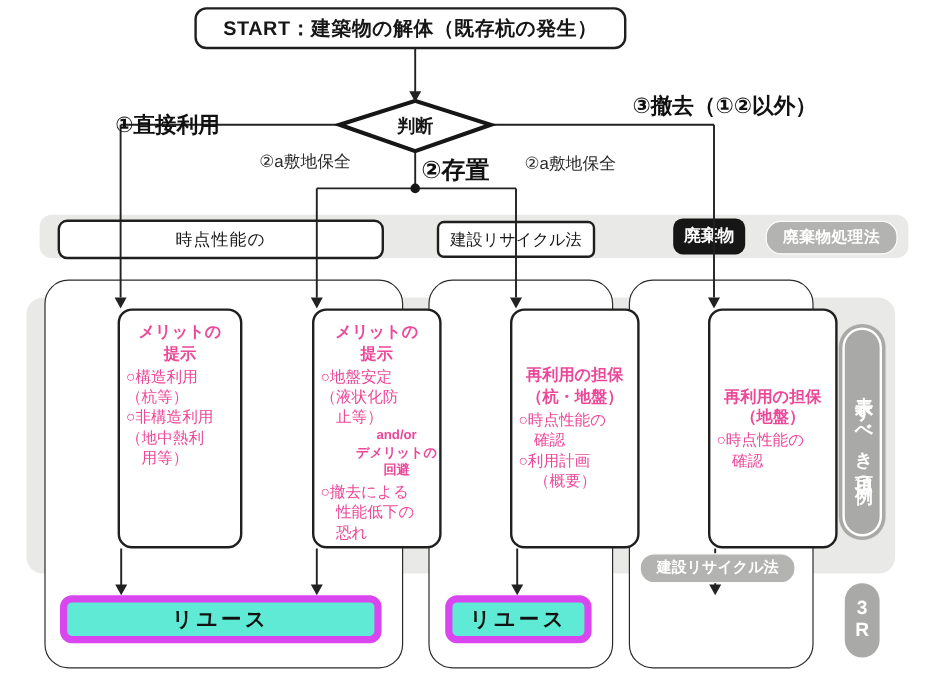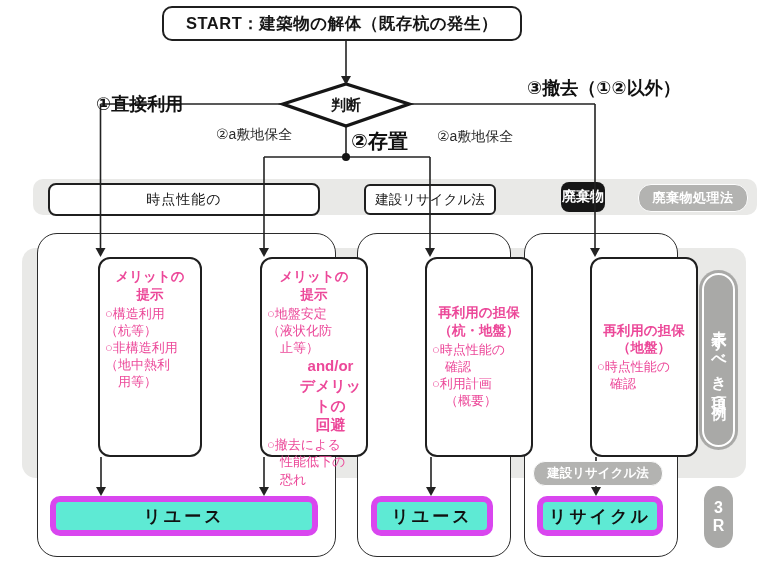--- a/index.html
+++ b/index.html
@@ -24,41 +24,41 @@
   #lbl3{left:527px;top:76px;}
   #lbl2{left:351px;top:128px;font-size:20px;}
   .slabel{position:absolute;font-size:14px;color:#2a2a2a;z-index:10;}
   #lbl2a{left:216px;top:126px;}
   #lbl2b{left:437px;top:128px;}
 
   
   #band{left:33px;top:179px;width:724px;height:36px;background:#e9e9e7;border-radius:10px;z-index:0;}
   #self-use{left:48px;top:183px;width:268px;height:29px;border-radius:8px;font-size:14px;letter-spacing:1px;}
   #paid{left:364px;top:184px;width:128px;height:27px;border-width:2px;border-radius:6px;font-size:13.5px;}
-  #waste{left:561px;top:182px;width:44px;height:30px;background:#161616;border:none;
+  #waste{left:561px;top:182px;width:60px;height:30px;background:#161616;border:none;
          color:#fff;font-weight:bold;font-size:14px;border-radius:8px;}
   #waste-law{left:638px;top:184px;width:108px;height:26px;font-size:13px;border-radius:13px;letter-spacing:.5px;}
 
   
   #panel{left:22px;top:248px;width:724px;height:230px;background:#e9e9e7;border-radius:14px;z-index:0;}
   .container{position:absolute;background:#fff;border:1.5px solid #2b2b2b;border-radius:20px;z-index:1;}
   #c1{left:37px;top:233px;width:297px;height:322px;}
   #c2{left:357px;top:233px;width:152px;height:322px;}
   #c3{left:524px;top:233px;width:152px;height:322px;}
 
   .inner{position:absolute;background:#fff;border:2.5px solid #1f1f1f;border-radius:12px;
          display:flex;flex-direction:column;font-size:13px;line-height:1.32;color:#ec4899;
          z-index:2;box-sizing:border-box;margin-left:48px;}
   #b1{left:50px;top:257px;width:104px;height:200px;padding-top:9px;}
   #b2{left:212px;top:257px;width:108px;height:200px;padding-top:9px;}
   #b3{left:377px;top:257px;width:108px;height:200px;justify-content:center;}
   #b4{left:542px;top:257px;width:108px;height:200px;justify-content:center;}
   .inner .ttl{font-weight:bold;font-size:13.5px;text-align:center;white-space:pre-line;}
   .inner .bdy{white-space:pre-line;text-align:left;padding:1px 4px 0 5px;}
-  .inner .mid{font-weight:bold;text-align:center;white-space:pre-line;font-size:15px;padding-left:33px;}
+  .inner .mid{font-weight:bold;text-align:center;white-space:pre-line;font-size:11px;padding-left:33px;}
 
   
   .outcome{position:absolute;top:496px;height:40px;background:#5eead4;border:6px solid #d946ef;
            border-radius:10px;display:flex;align-items:center;justify-content:center;
            font-weight:bold;font-size:17px;letter-spacing:3px;color:#111;box-sizing:border-box;z-index:2;}
   #r1{left:50px;width:268px;}
   #r2{left:371px;width:122px;}
   #r3{left:537px;width:126px;}
   #recycle-law{left:533px;top:461px;width:128px;height:23px;font-size:12.5px;border-radius:12px;}
 
@@ -125,21 +125,20 @@
   </div>
   <div class="inner" id="b4">
     <div class="ttl">再利用の担保
 （地盤）</div>
     <div class="bdy">○時点性能の
 　確認</div>
   </div>
 
   <div class="outcome" id="r1">リユース</div>
   <div class="outcome" id="r2">リユース</div>
-  <div class="outcome" id="r3">リサイクル</div>
   <div class="graybadge" id="recycle-law">建設リサイクル法</div>
 
   <div class="abs" id="side-pill">表示すべき項目（例）</div>
   <div class="abs" id="badge-3r">3
 R</div>
 
   <svg id="wires" width="777" height="573" viewBox="0 0 777 573">
     <g stroke="#222" stroke-width="1.6" fill="none">
       <line x1="346" y1="40" x2="346" y2="77"></line>
       <line x1="100.5" y1="104" x2="283" y2="104"></line>

